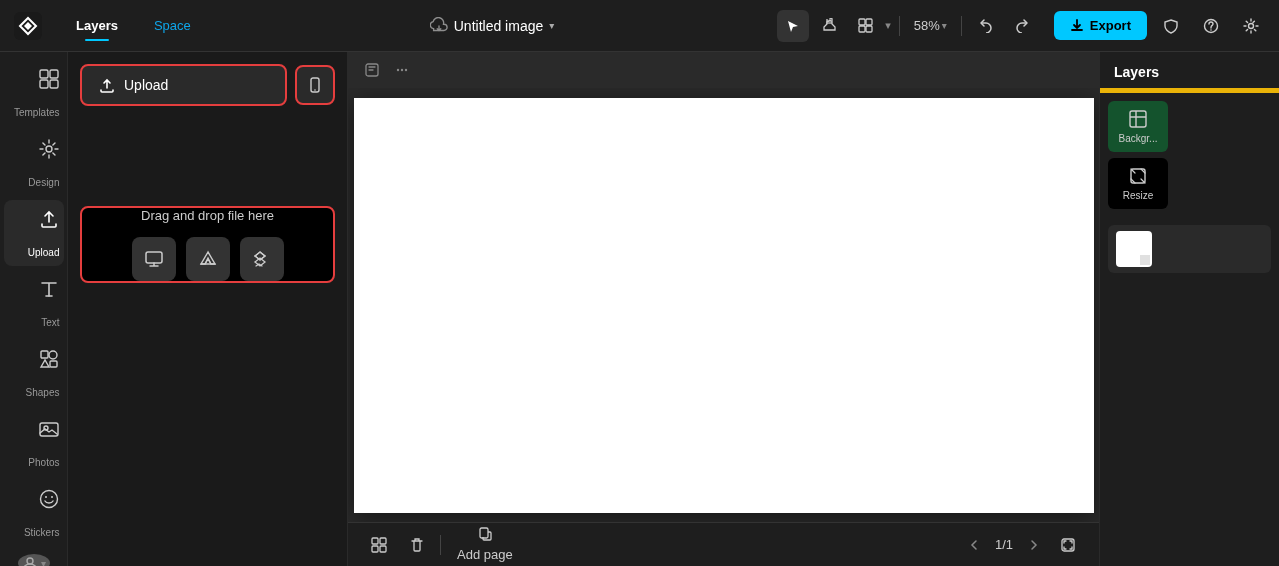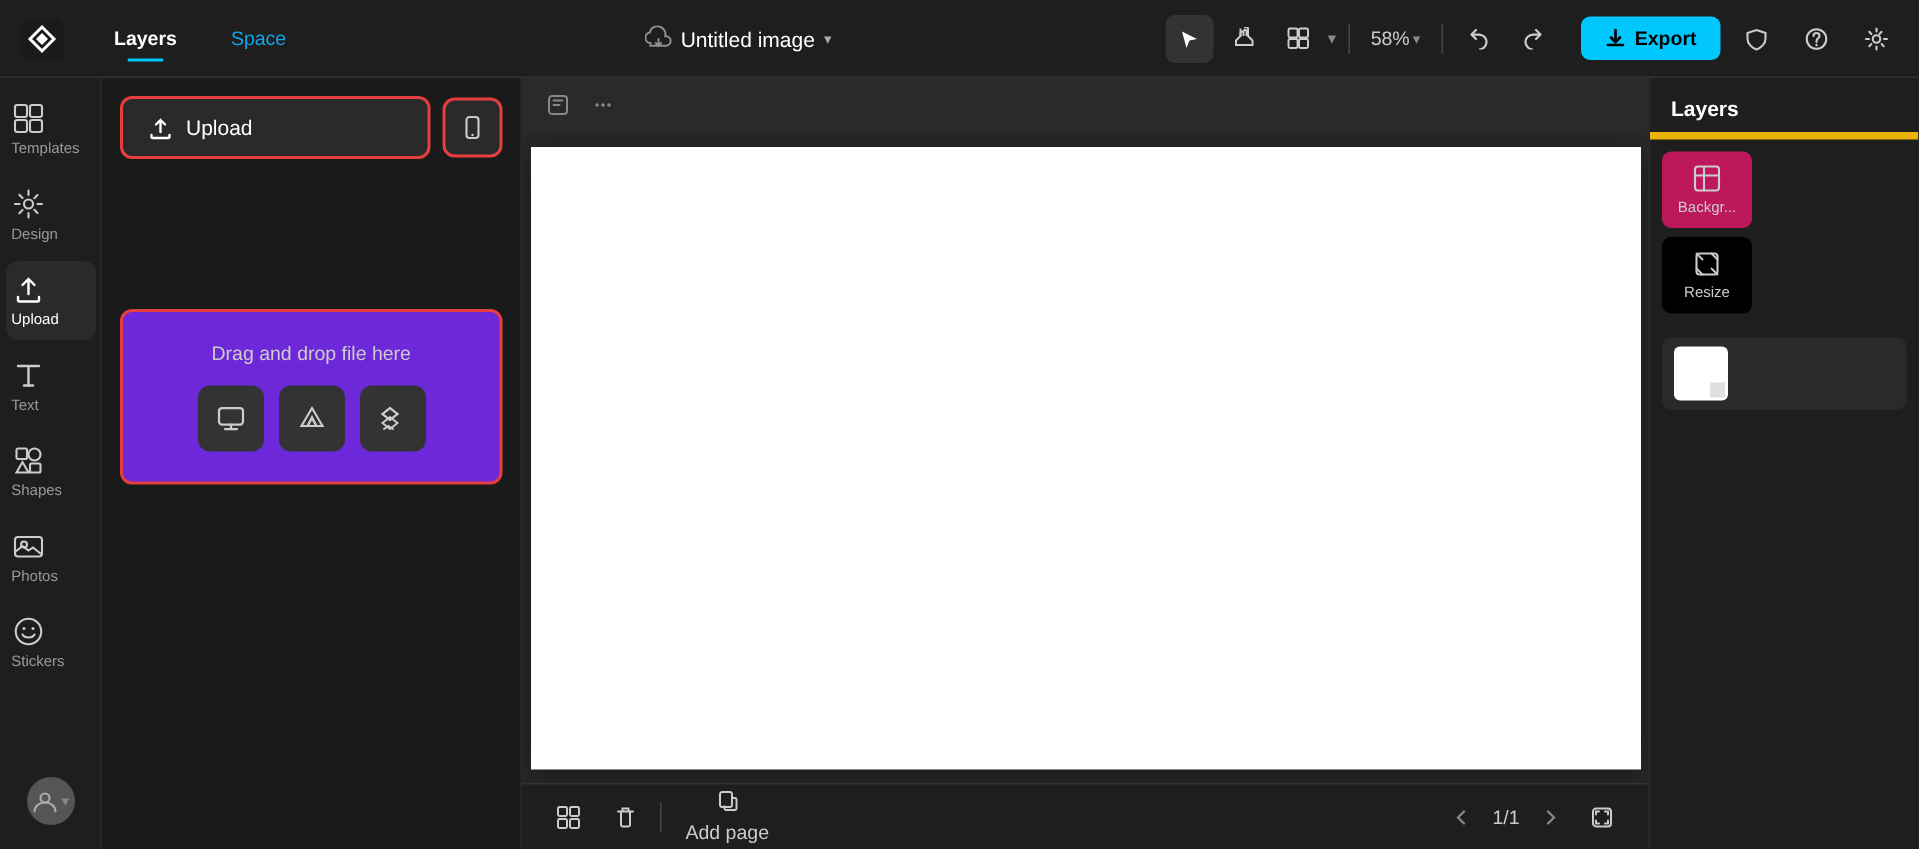--- a/index.html
+++ b/index.html
@@ -174,22 +174,22 @@
       flex-direction: column;
       align-items: center;
       padding: 8px 0;
       gap: 4px;
       border-right: 1px solid #2a2a2a;
       flex-shrink: 0;
     }
     .sidebar-item {
       display: flex;
       flex-direction: column;
-      align-items: flex-start;
-      gap: 4px;
+      align-items: flex-end;
+      gap: 17px;
       padding: 8px 4px;
       width: 60px;
       border-radius: 8px;
       cursor: pointer;
       color: #999;
       font-size: 10px;
     }
     .sidebar-item.active {
       background: #2a2a2a;
       color: #fff;
@@ -248,24 +248,23 @@
       border: 2px solid #e53e3e;
       border-radius: 8px;
       display: flex;
       align-items: center;
       justify-content: center;
       cursor: pointer;
       color: #ccc;
     }
 
     .drag-drop-zone {
-      background: #6d28d9;
+      background: #000000;
       border: 2px solid #e53e3e;
       border-radius: 8px;
-      padding: 20px;
       display: flex;
       flex-direction: column;
       align-items: center;
       gap: 14px;
     }
     .drag-drop-text {
       font-size: 13px;
       color: #ccc;
       text-align: center;
     }
@@ -751,21 +750,21 @@
       </div>
     </div>
   </div>
 
   <div class="right-panel">
     <div class="right-panel-header">
       <span class="right-panel-title">Layers</span>
     </div>
 
     <div style="display:flex; gap:6px; padding:8px; flex-direction:column;">
-      <div style="display:flex; flex-direction:column; align-items:center; gap:4px; padding:8px; background:#be185d; border-radius:6px; cursor:pointer; width:60px;">
+      <div style="display:flex; flex-direction:column; align-items:center; gap:4px; padding:8px; background:#14532d; border-radius:6px; cursor:pointer; width:60px;">
         <svg width="20" height="20" viewBox="0 0 20 20" fill="none">
           <rect x="2" y="2" width="16" height="16" rx="2" stroke="#ccc" stroke-width="1.4"></rect>
           <path d="M2 8h16M8 2v16" stroke="#ccc" stroke-width="1.4"></path>
         </svg>
         <span style="font-size:10px; color:#ccc;">Backgr...</span>
       </div>
       <div style="display:flex; flex-direction:column; align-items:center; gap:4px; padding:8px; background:#000000; border-radius:6px; cursor:pointer; width:60px;">
         <svg width="20" height="20" viewBox="0 0 20 20" fill="none">
           <rect x="3" y="3" width="14" height="14" rx="2" stroke="#ccc" stroke-width="1.4"></rect>
           <path d="M3 3l4 4M13 3l4 4M3 13l4 4M13 13l4 4" stroke="#ccc" stroke-width="1.2" stroke-linecap="round"></path>

